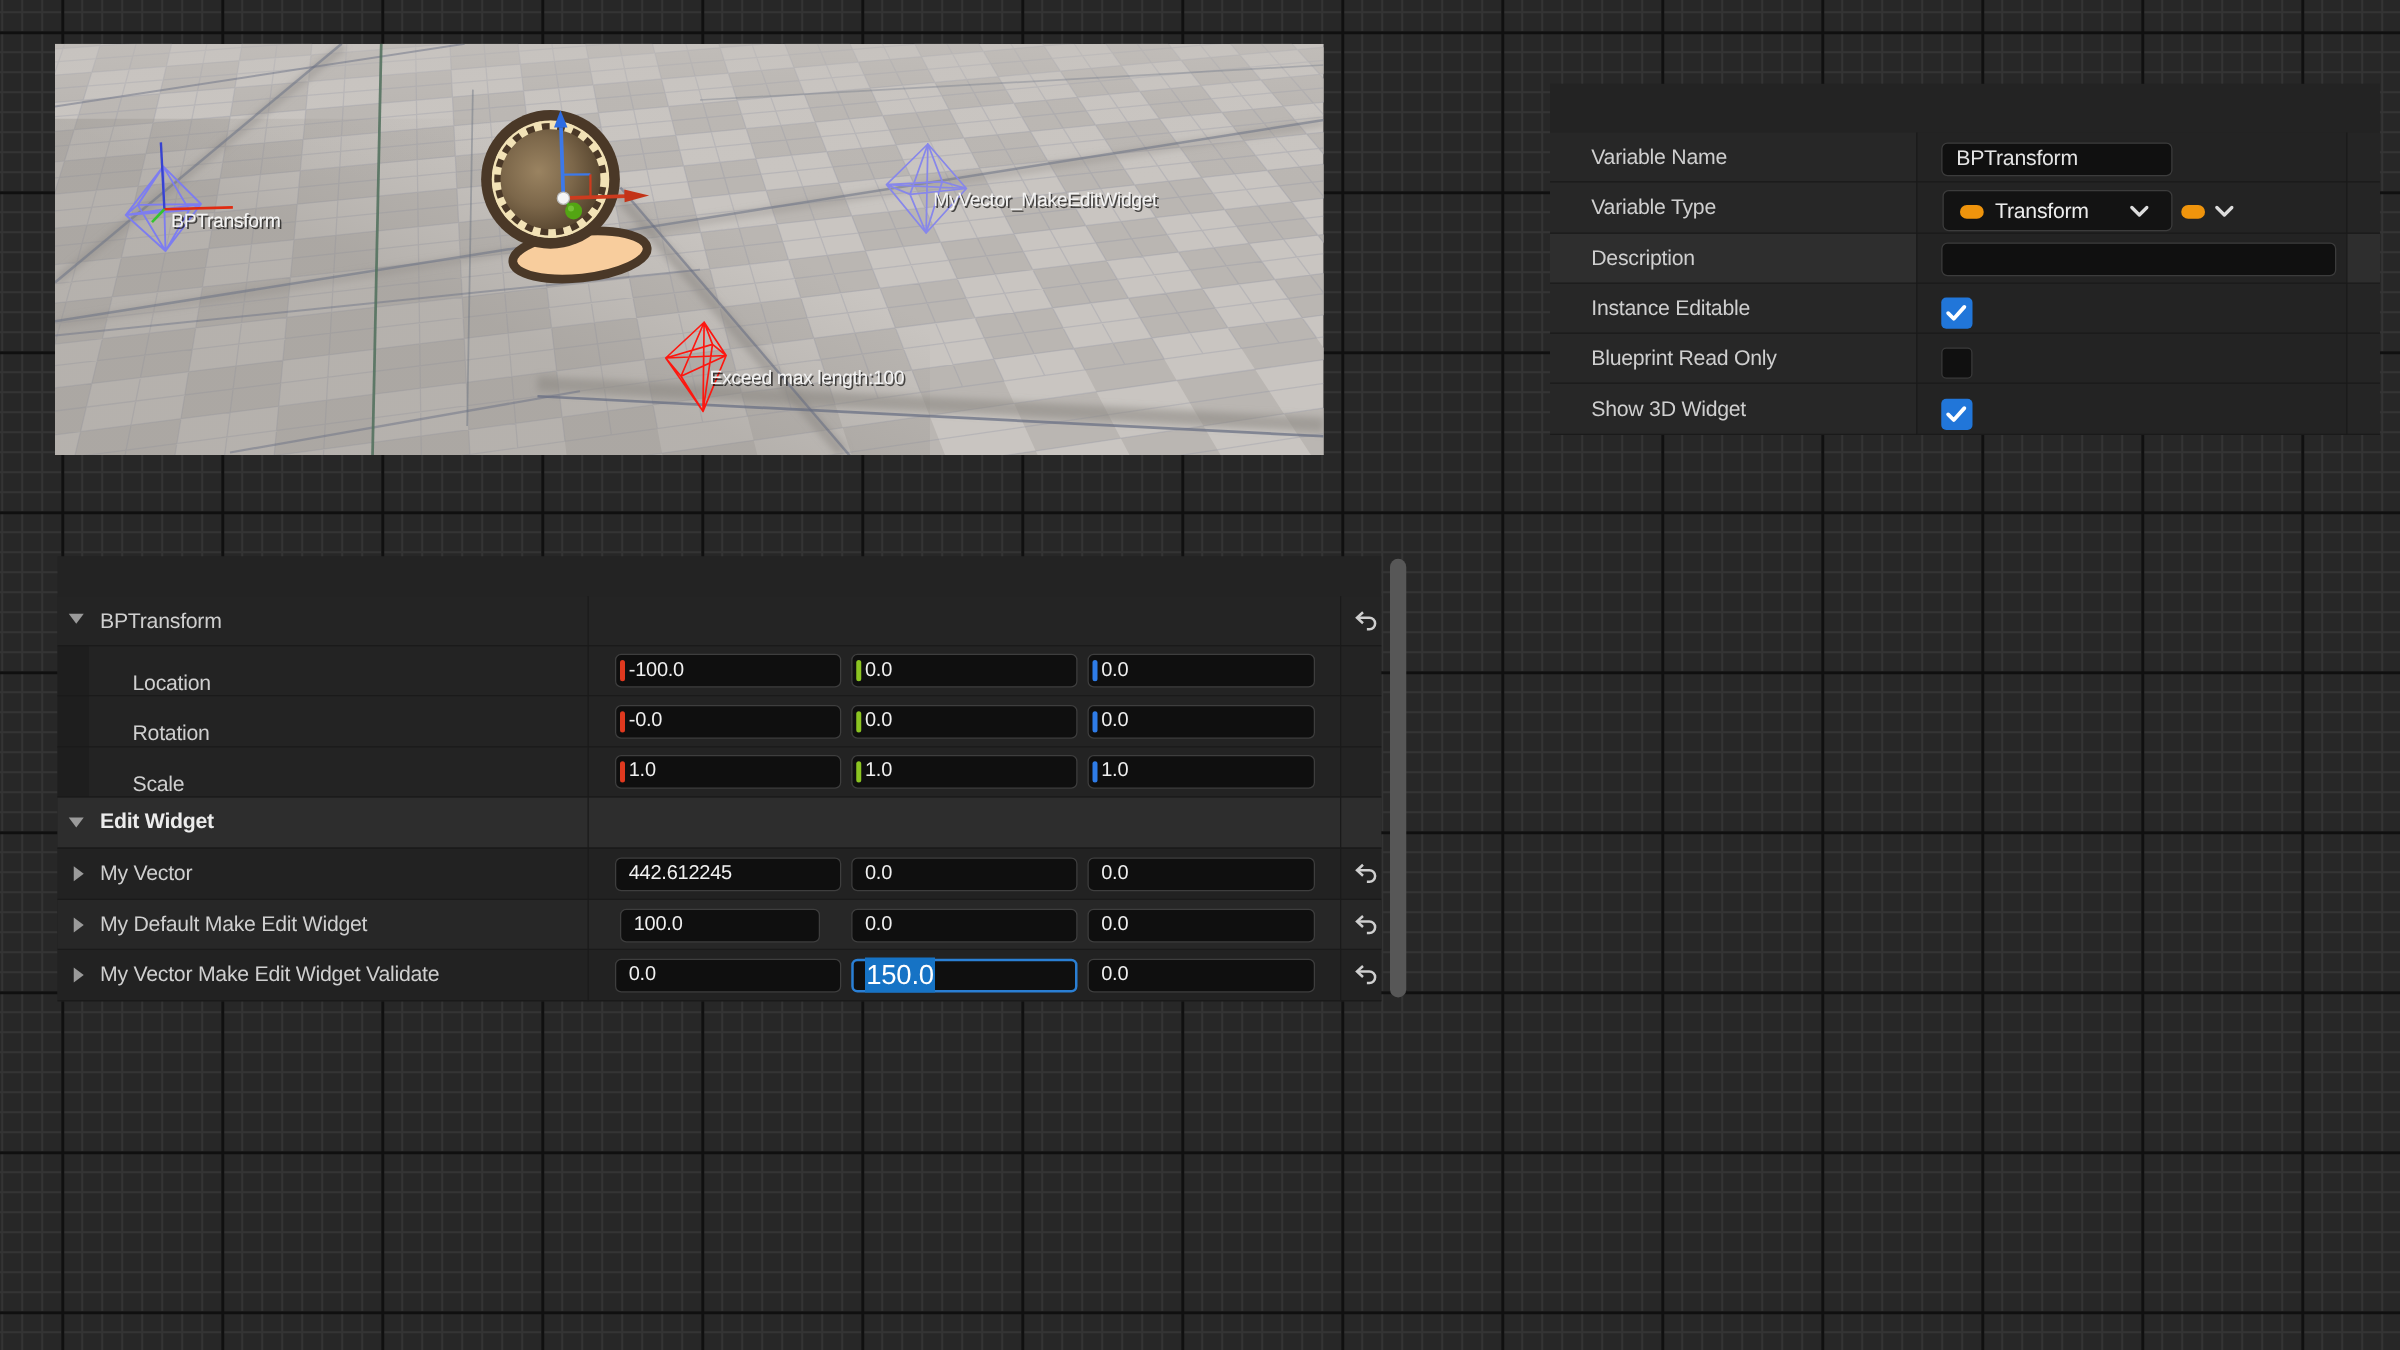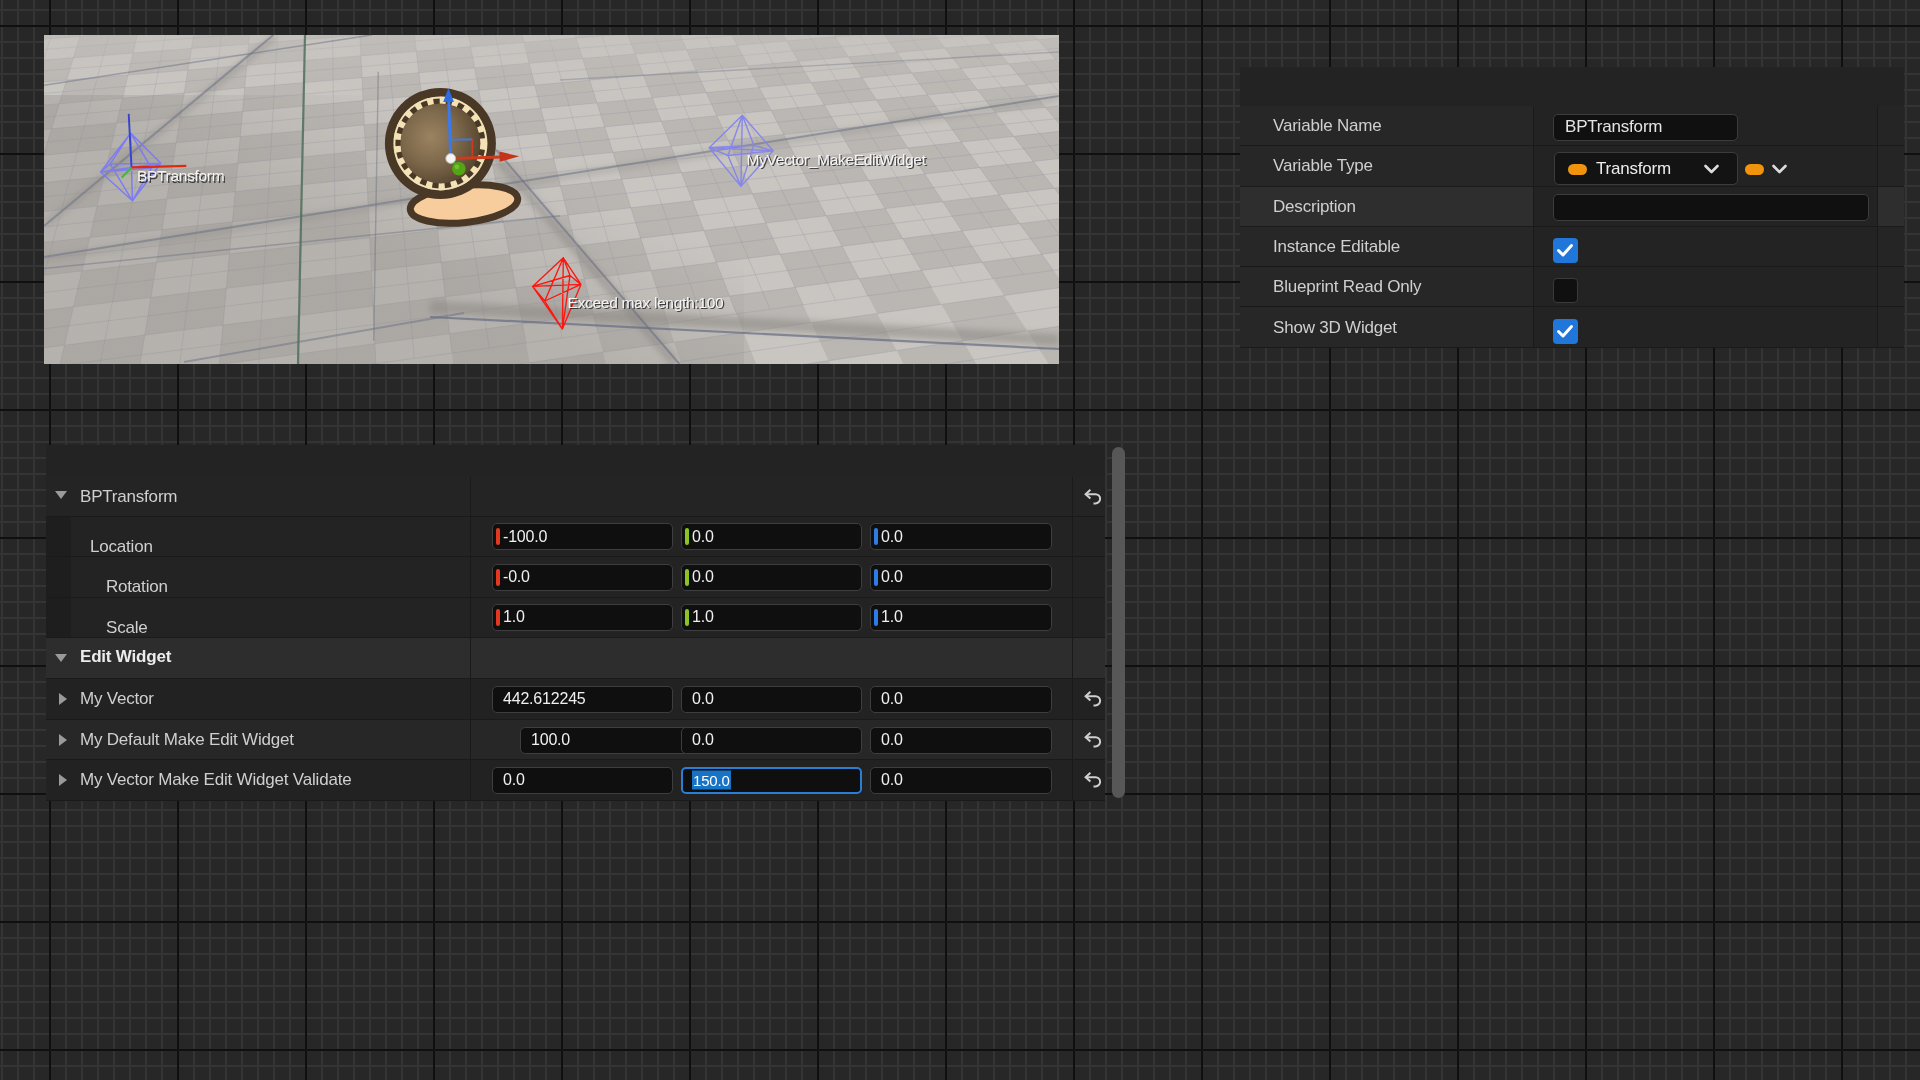--- a/index.html
+++ b/index.html
@@ -18,21 +18,21 @@
 #vp { left:44px; top:35px; width:1015px; height:329px; overflow:hidden; }
 .panel { position:absolute; background:#232323; }
 .cat { position:absolute; left:0; right:0; background:#2d2d2d; border-bottom:1px solid #191919;}
 .cat b { position:absolute; color:#ececec; font-size:17px; font-weight:bold; letter-spacing:-0.2px;}
 .row { position:absolute; left:0; right:0; border-bottom:1px solid #1a1a1a; }
 .lbl { position:absolute; color:#cfcfcf; font-size:17px; letter-spacing:-0.2px; white-space:nowrap;}
 .spin { position:absolute; background:#0f0f0f; border:1px solid #3e3e3e; border-radius:5px; }
 .spin.focus { border:2px solid #2a7fd4; background:#0f0f0f;}
 .spin .num { position:absolute; left:10px; top:50%; transform:translateY(-50%); color:#f0f0f0; font-size:16px; letter-spacing:-0.2px;}
 .spin .bar { position:absolute; left:3px; top:4px; bottom:4px; width:4px; border-radius:2px; }
-.spin .sel { position:absolute; left:9px; top:50%; transform:translateY(-50%); color:#fff; font-size:15px; letter-spacing:-0.2px; background:#1673c5; padding:1px 1px;}
+.spin .sel { position:absolute; left:9px; top:50%; transform:translateY(-50%); color:#fff; font-size:22px; letter-spacing:-0.2px; background:#1673c5; padding:1px 1px;}
 .rst { position:absolute; }
 .field { position:absolute; background:#101010; border:1px solid #3c3c3c; border-radius:5px; color:#e4e4e4; font-size:17px; letter-spacing:-0.2px;}
 .cb { position:absolute; width:25px; height:25px; border-radius:4px; }
 .cb.on { background:#2176d9; }
 .cb.off { background:#101010; border:1px solid #3a3a3a; }
 .vline { position:absolute; width:1px; background:#1a1a1a; top:0; bottom:0;}
 </style></head><body>
 <div class="abs" id="vp"><svg width="1015" height="329" viewBox="0 0 1015 329" xmlns="http://www.w3.org/2000/svg">
 <defs>
 <radialGradient id="sph" cx="38%" cy="42%" r="78%">
@@ -164,21 +164,21 @@
     <div class="row" style="top:112.8px;height:40.3px"></div>
     <div class="row" style="top:153.1px;height:40.4px"></div>
     <div class="row" style="top:193.5px;height:41px"></div>
     <div class="row" style="top:234.5px;height:40.8px"></div>
     <div class="row" style="top:275.3px;height:40.4px"></div>
     <div class="row" style="top:315.7px;height:40.8px"></div>
     <div class="vline" style="left:424px;top:32.5px"></div>
     <div class="vline" style="left:1025.7px;top:32.5px"></div>
     <div style="position:absolute;left:9px;top:46px;width:0;height:0;border-left:6px solid transparent;border-right:6px solid transparent;border-top:8px solid #9a9a9a"></div>
     <span class="lbl" style="left:34px;top:42px">BPTransform</span>
-    <span class="lbl" style="left:44px;top:92.5px">Location</span>
+    <span class="lbl" style="left:60px;top:92.5px">Location</span>
     <span class="lbl" style="left:60px;top:132.8px">Rotation</span>
     <span class="lbl" style="left:60px;top:173.1px">Scale</span>
     <div style="position:absolute;left:13px;top:248.5px;width:0;height:0;border-top:6px solid transparent;border-bottom:6px solid transparent;border-left:8px solid #9a9a9a"></div>
     <span class="lbl" style="left:34px;top:244.5px">My Vector</span>
     <div style="position:absolute;left:13px;top:289.3px;width:0;height:0;border-top:6px solid transparent;border-bottom:6px solid transparent;border-left:8px solid #9a9a9a"></div>
     <span class="lbl" style="left:34px;top:285.3px">My Default Make Edit Widget</span>
     <div style="position:absolute;left:13px;top:329.7px;width:0;height:0;border-top:6px solid transparent;border-bottom:6px solid transparent;border-left:8px solid #9a9a9a"></div>
     <span class="lbl" style="left:34px;top:325.7px">My Vector Make Edit Widget Validate</span>
     <svg class="rst" style="left:1037px;top:43px" width="20" height="18" viewBox="0 0 20 18">
       <path d="M3.2 6.2 H12.5 A4.6 4.6 0 0 1 12.5 15.4 H10.5" fill="none" stroke="#cfcfcf" stroke-width="2"></path>
@@ -235,21 +235,21 @@
   </div>
 <div class="spin" style="left:492px;top:685.8px;width:181px;height:27px">
     <span class="num">442.612245</span>
   </div>
 <div class="spin" style="left:681px;top:685.8px;width:180.6px;height:27px">
     <span class="num">0.0</span>
   </div>
 <div class="spin" style="left:870px;top:685.8px;width:181.5px;height:27px">
     <span class="num">0.0</span>
   </div>
-<div class="spin" style="left:520px;top:726.6px;width:181px;height:27px">
+<div class="spin" style="left:496px;top:726.6px;width:160px;height:27px">
     <span class="num">100.0</span>
   </div>
 <div class="spin" style="left:681px;top:726.6px;width:180.6px;height:27px">
     <span class="num">0.0</span>
   </div>
 <div class="spin" style="left:870px;top:726.6px;width:181.5px;height:27px">
     <span class="num">0.0</span>
   </div>
 <div class="spin" style="left:492px;top:766.9px;width:181px;height:27px">
     <span class="num">0.0</span>

